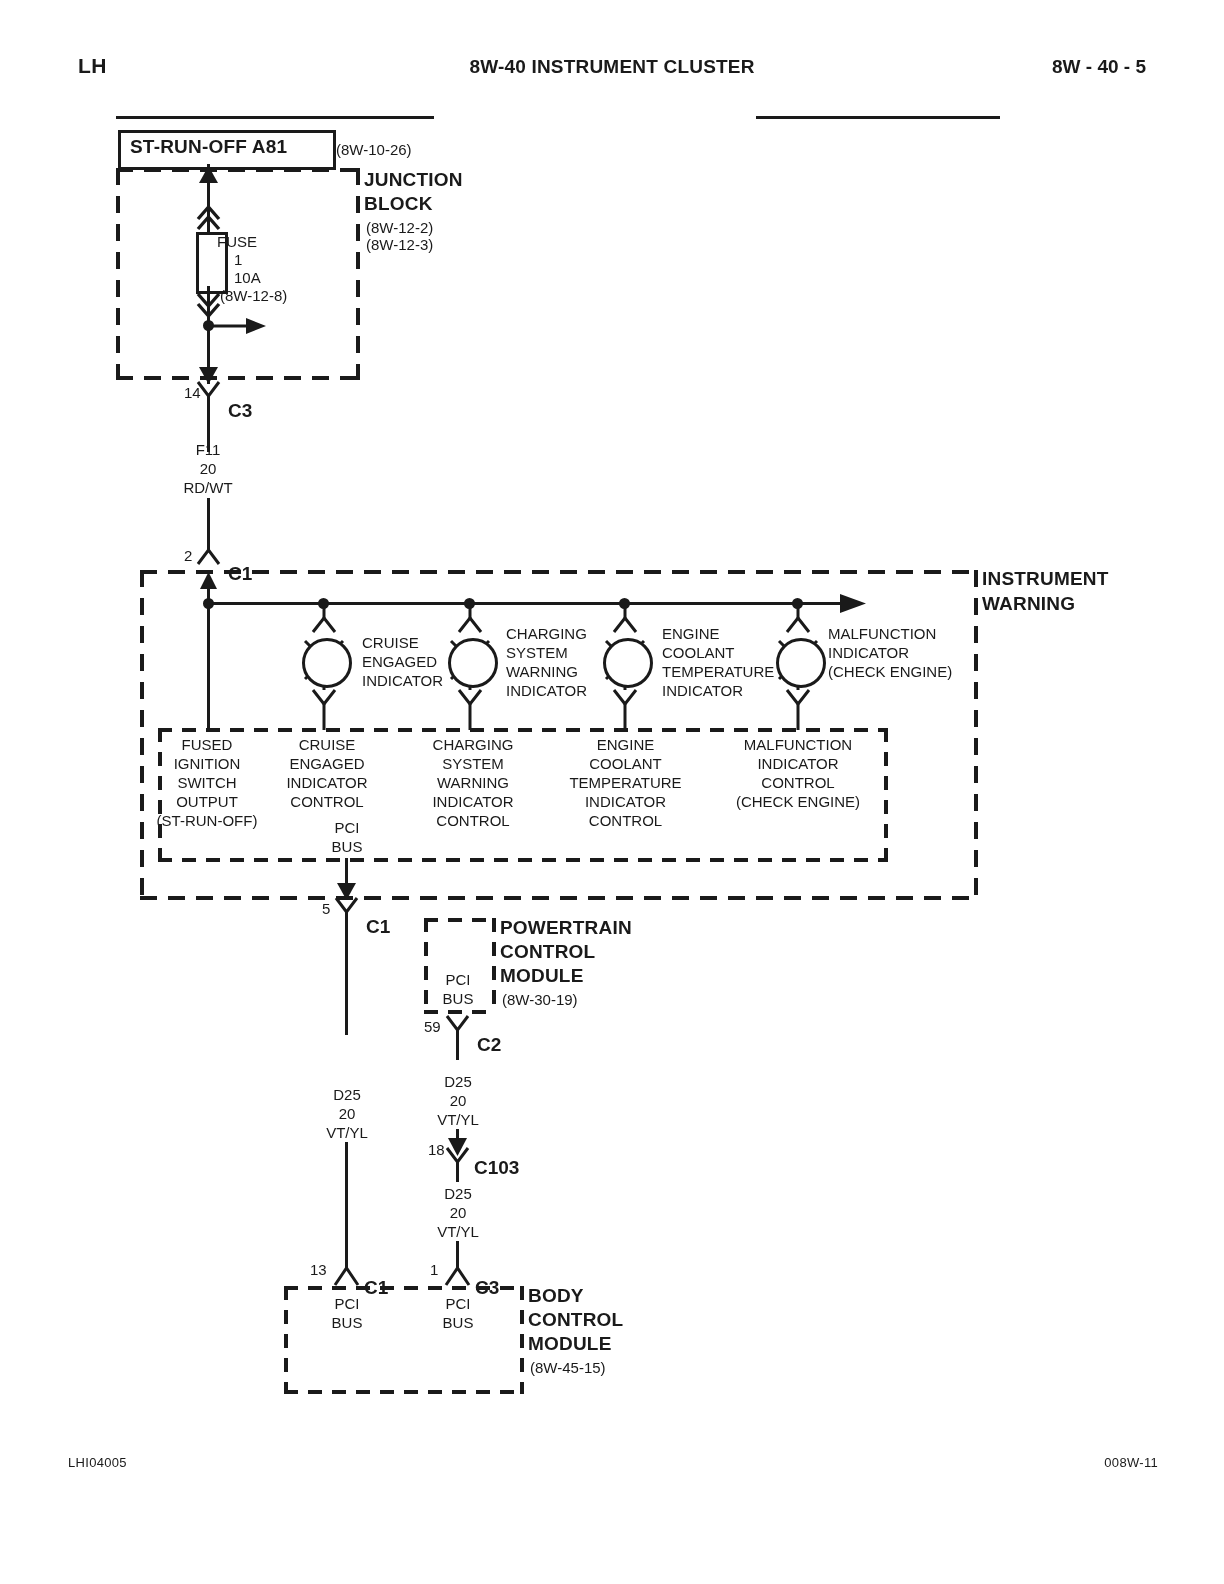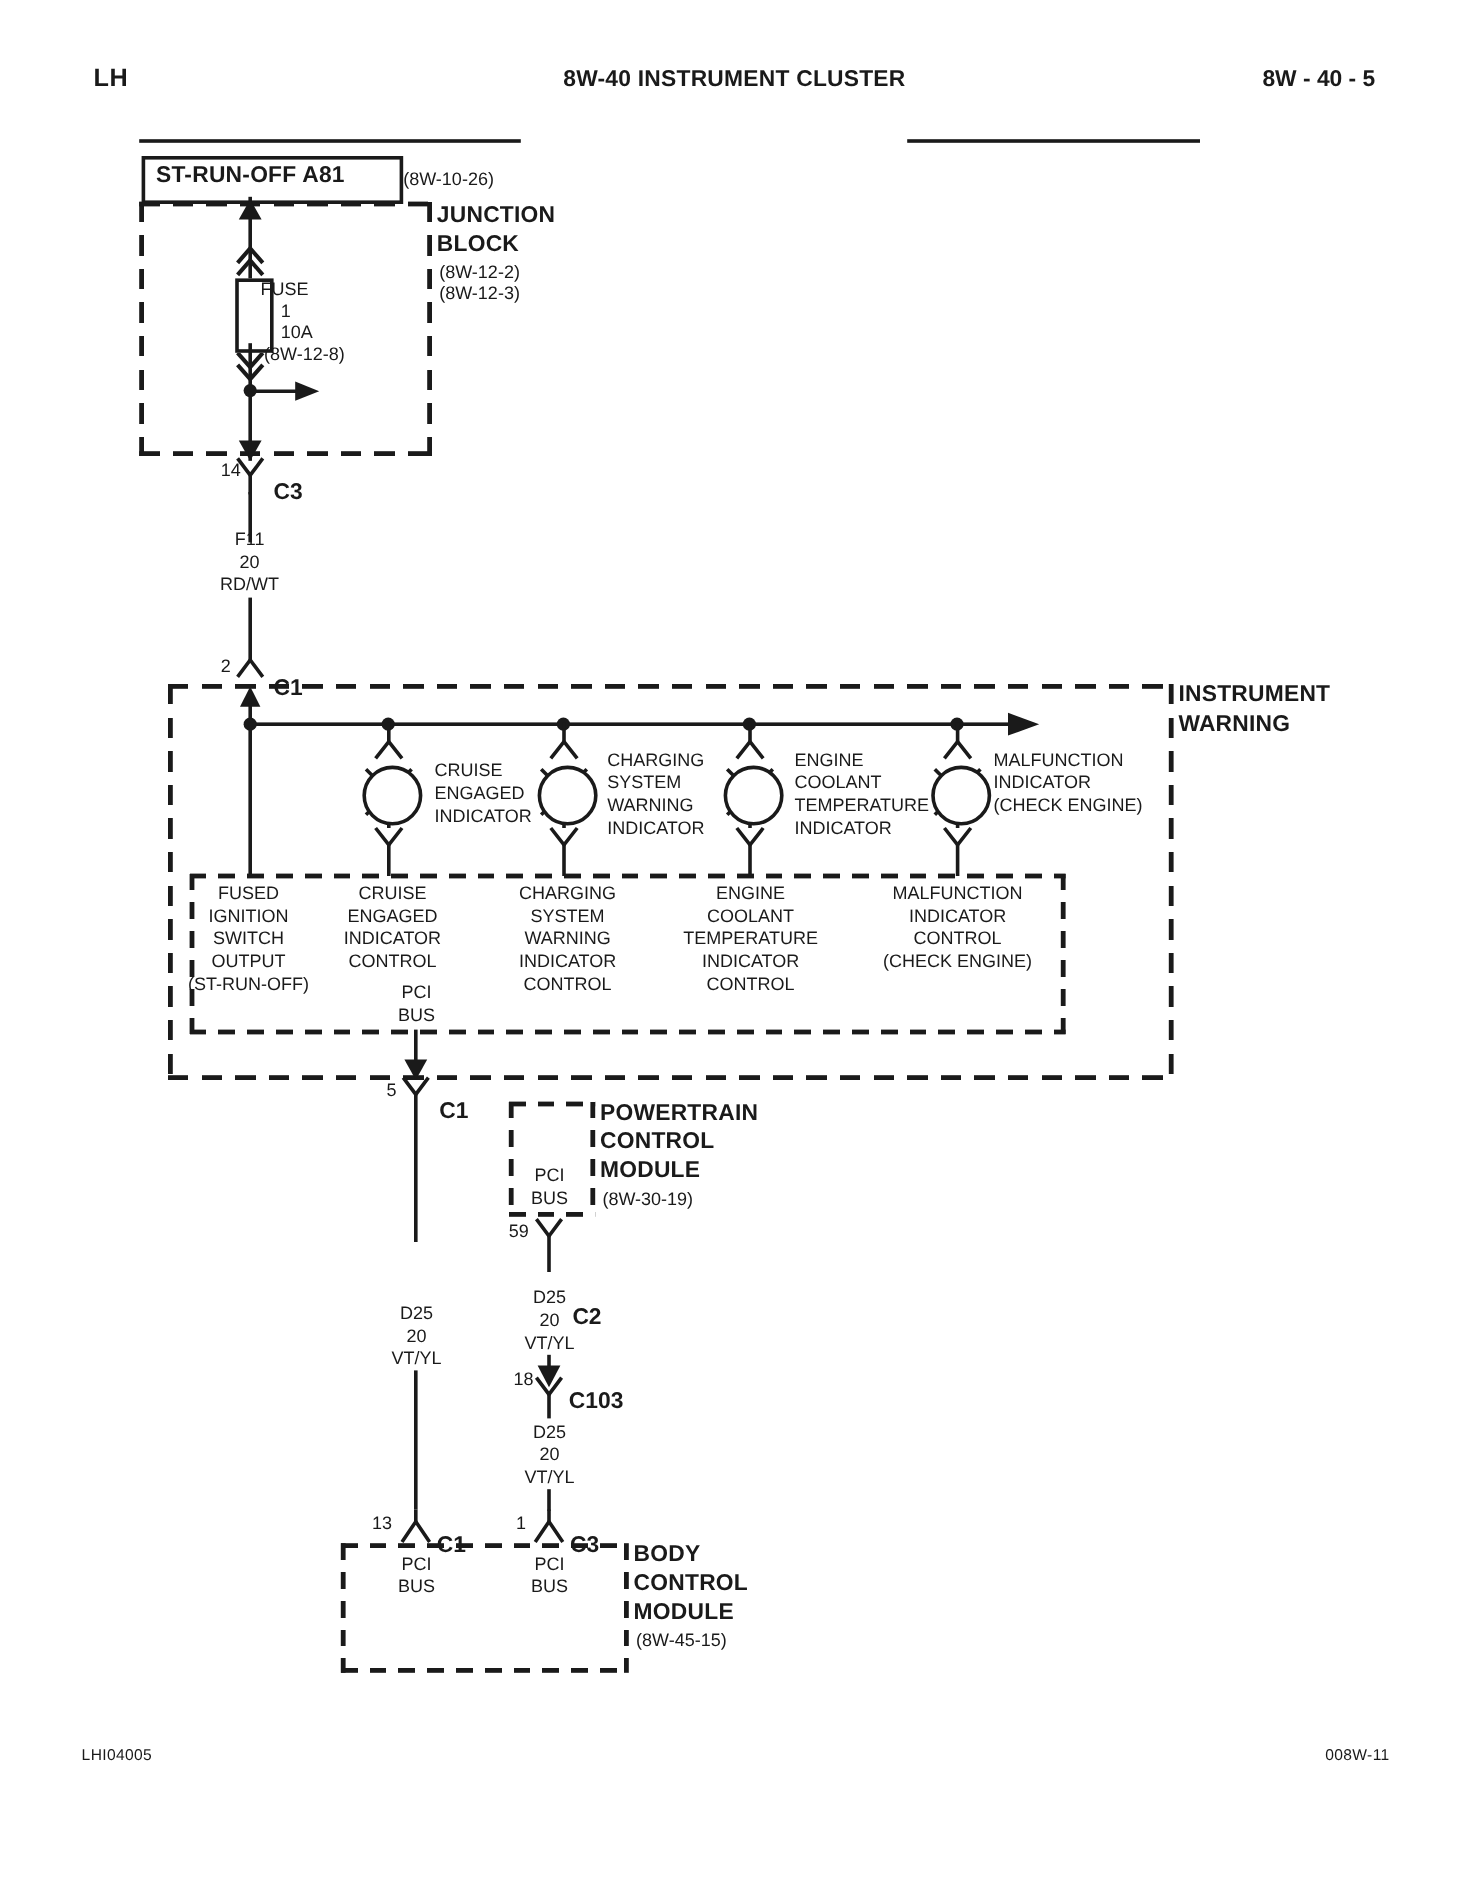--- a/index.html
+++ b/index.html
@@ -251,21 +251,21 @@
 <div class="big" style="position:absolute;left:500px;top:964px;">MODULE</div>
 <div class="txt" style="left:502px;top:990px;">(8W-30-19)</div>
 <div class="txt-c" style="left:408px;top:970px;width:100px;">PCI</div>
 <div class="txt-c" style="left:408px;top:989px;width:100px;">BUS</div>
 
 <svg style="left:0;top:0;width:1224px;height:1584px;">
   <polyline points="447,1016 457.5,1030 468,1016" fill="none" stroke="#1a1a1a" stroke-width="3"></polyline>
   <line x1="457.5" y1="1030" x2="457.5" y2="1060" stroke="#1a1a1a" stroke-width="3"></line>
 </svg>
 <div class="txt" style="left:424px;top:1017px;">59</div>
-<div class="txt bold" style="left:477px;top:1068px;font-size:19px;">C2</div>
+<div class="txt bold" style="left:477px;top:1015px;font-size:19px;">C2</div>
 
 <div class="txt-c" style="left:297px;top:1085px;width:100px;">D25</div>
 <div class="txt-c" style="left:297px;top:1104px;width:100px;">20</div>
 <div class="txt-c" style="left:297px;top:1123px;width:100px;">VT/YL</div>
 <div class="vline" style="left:345px;top:1142px;height:116px;"></div>
 
 <div class="txt-c" style="left:408px;top:1072px;width:100px;">D25</div>
 <div class="txt-c" style="left:408px;top:1091px;width:100px;">20</div>
 <div class="txt-c" style="left:408px;top:1110px;width:100px;">VT/YL</div>
 <svg style="left:0;top:0;width:1224px;height:1584px;">

